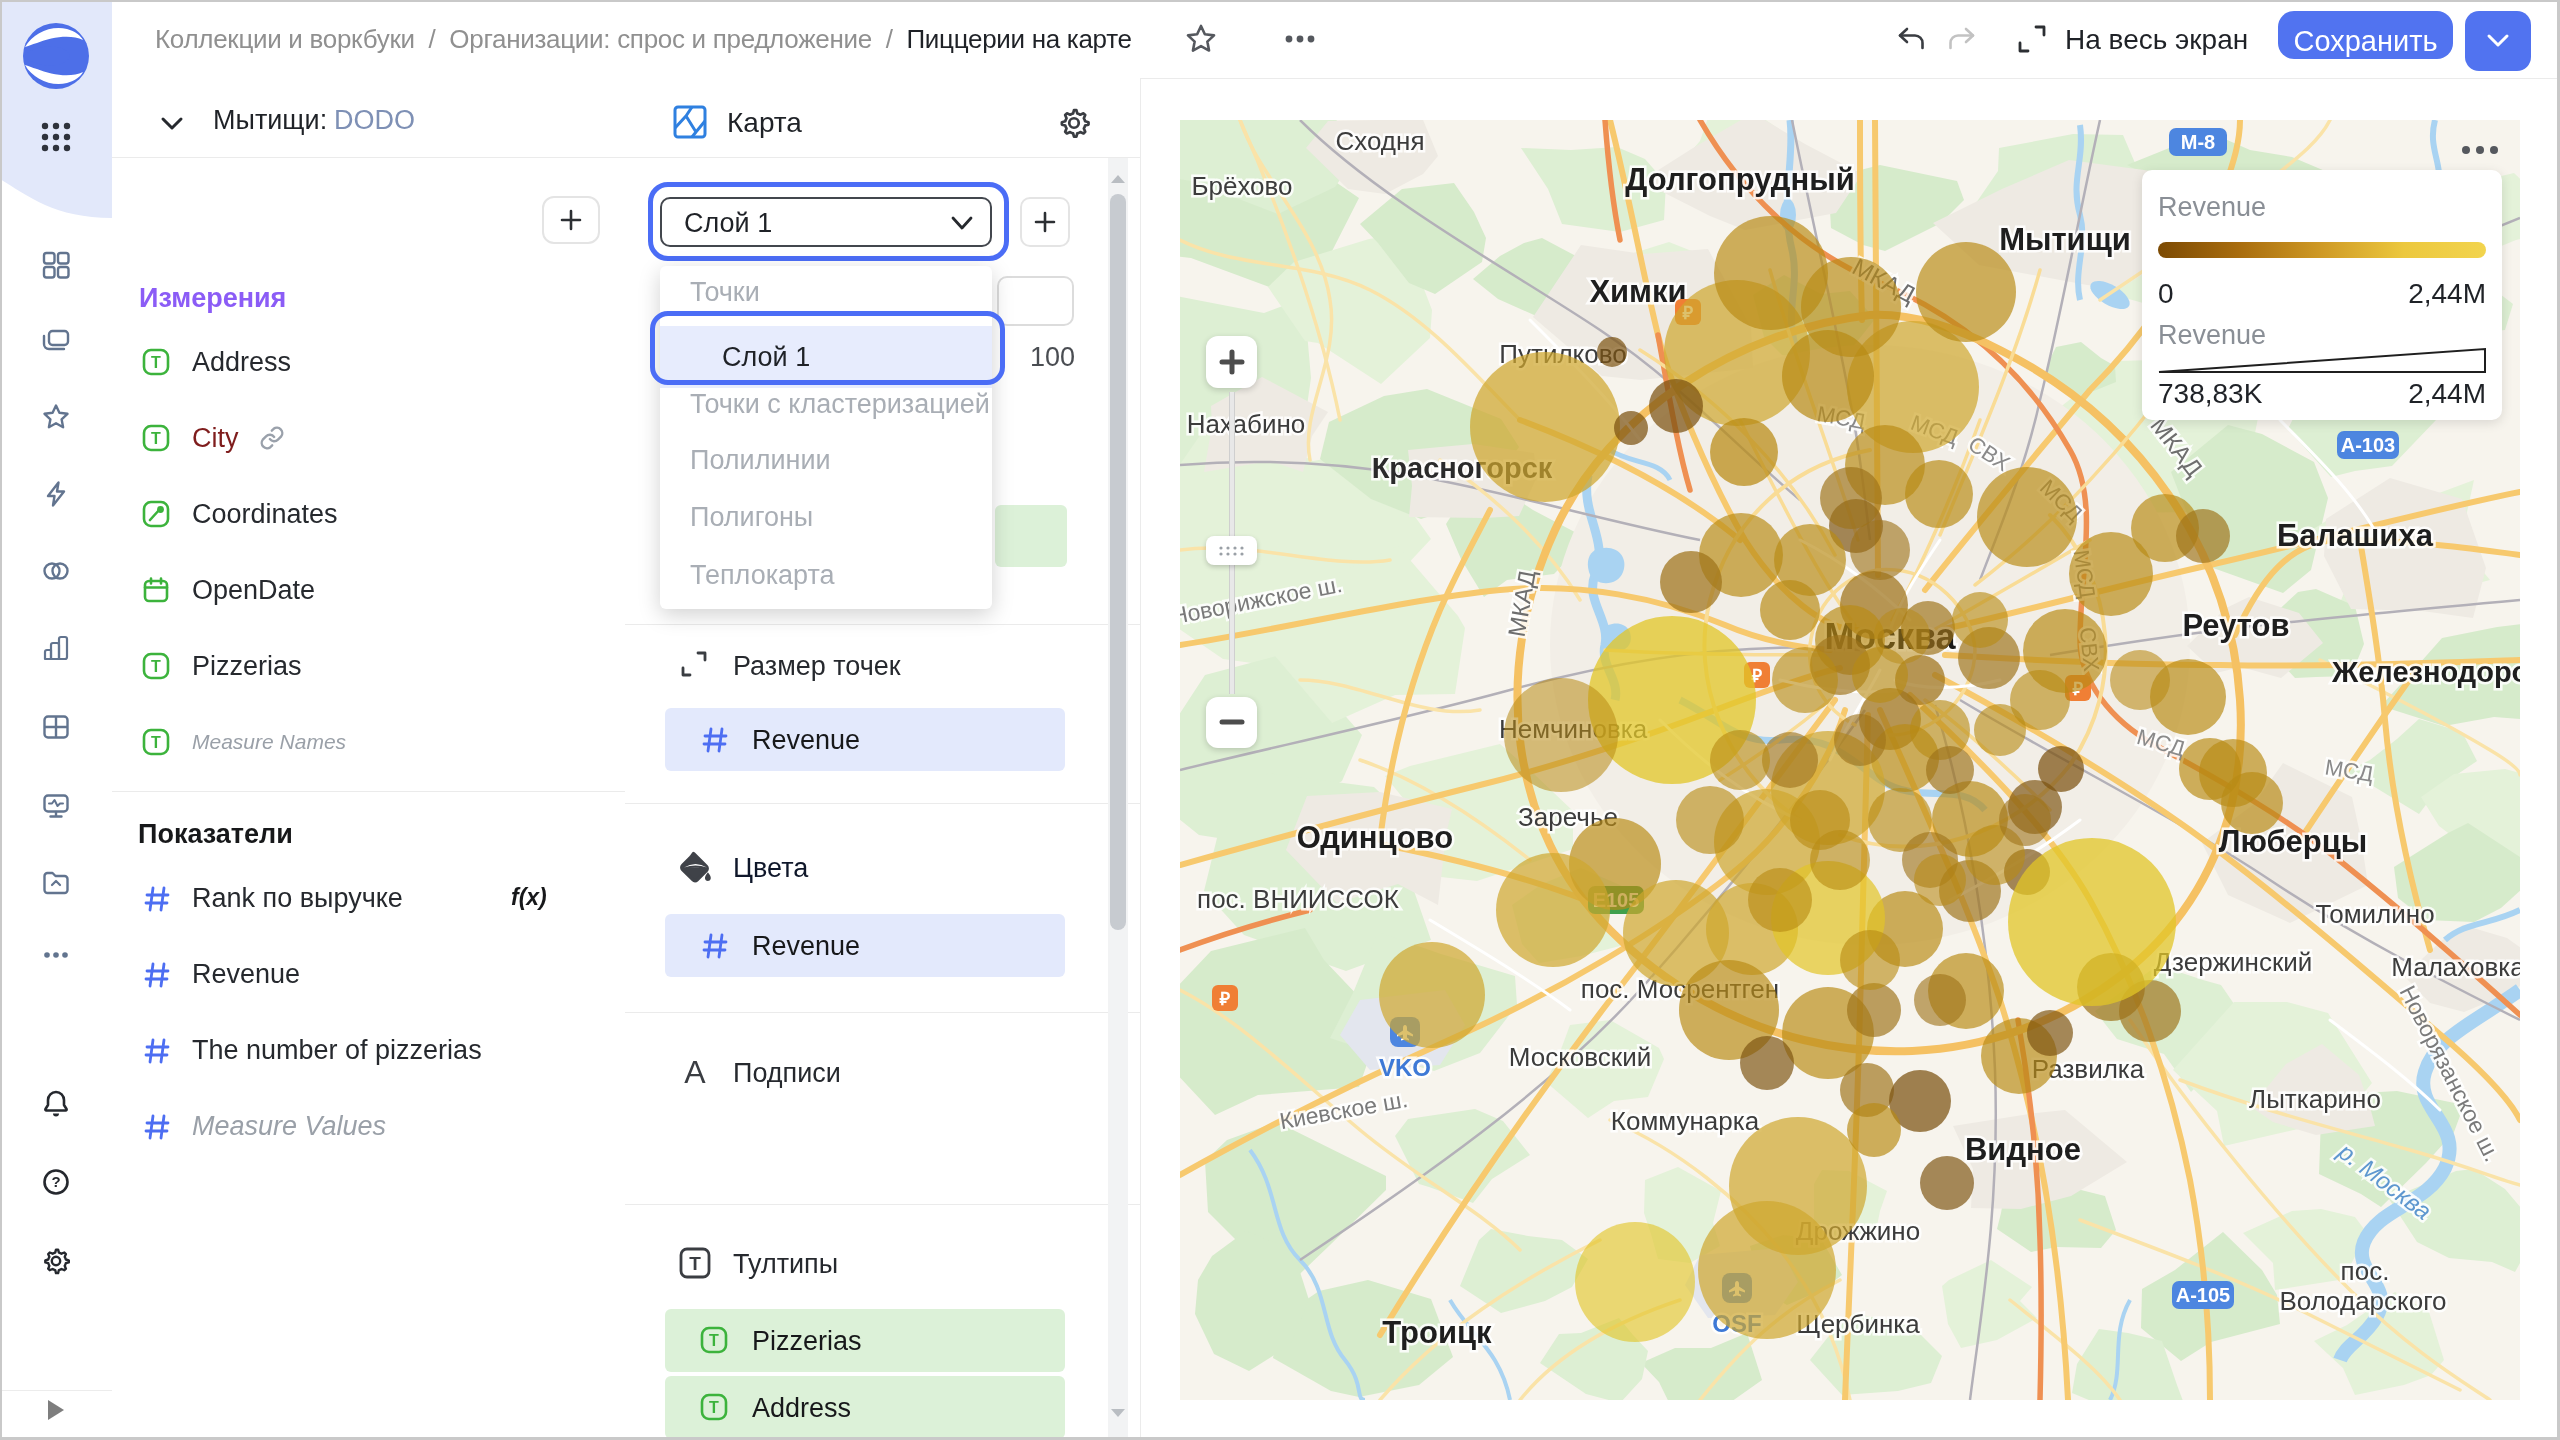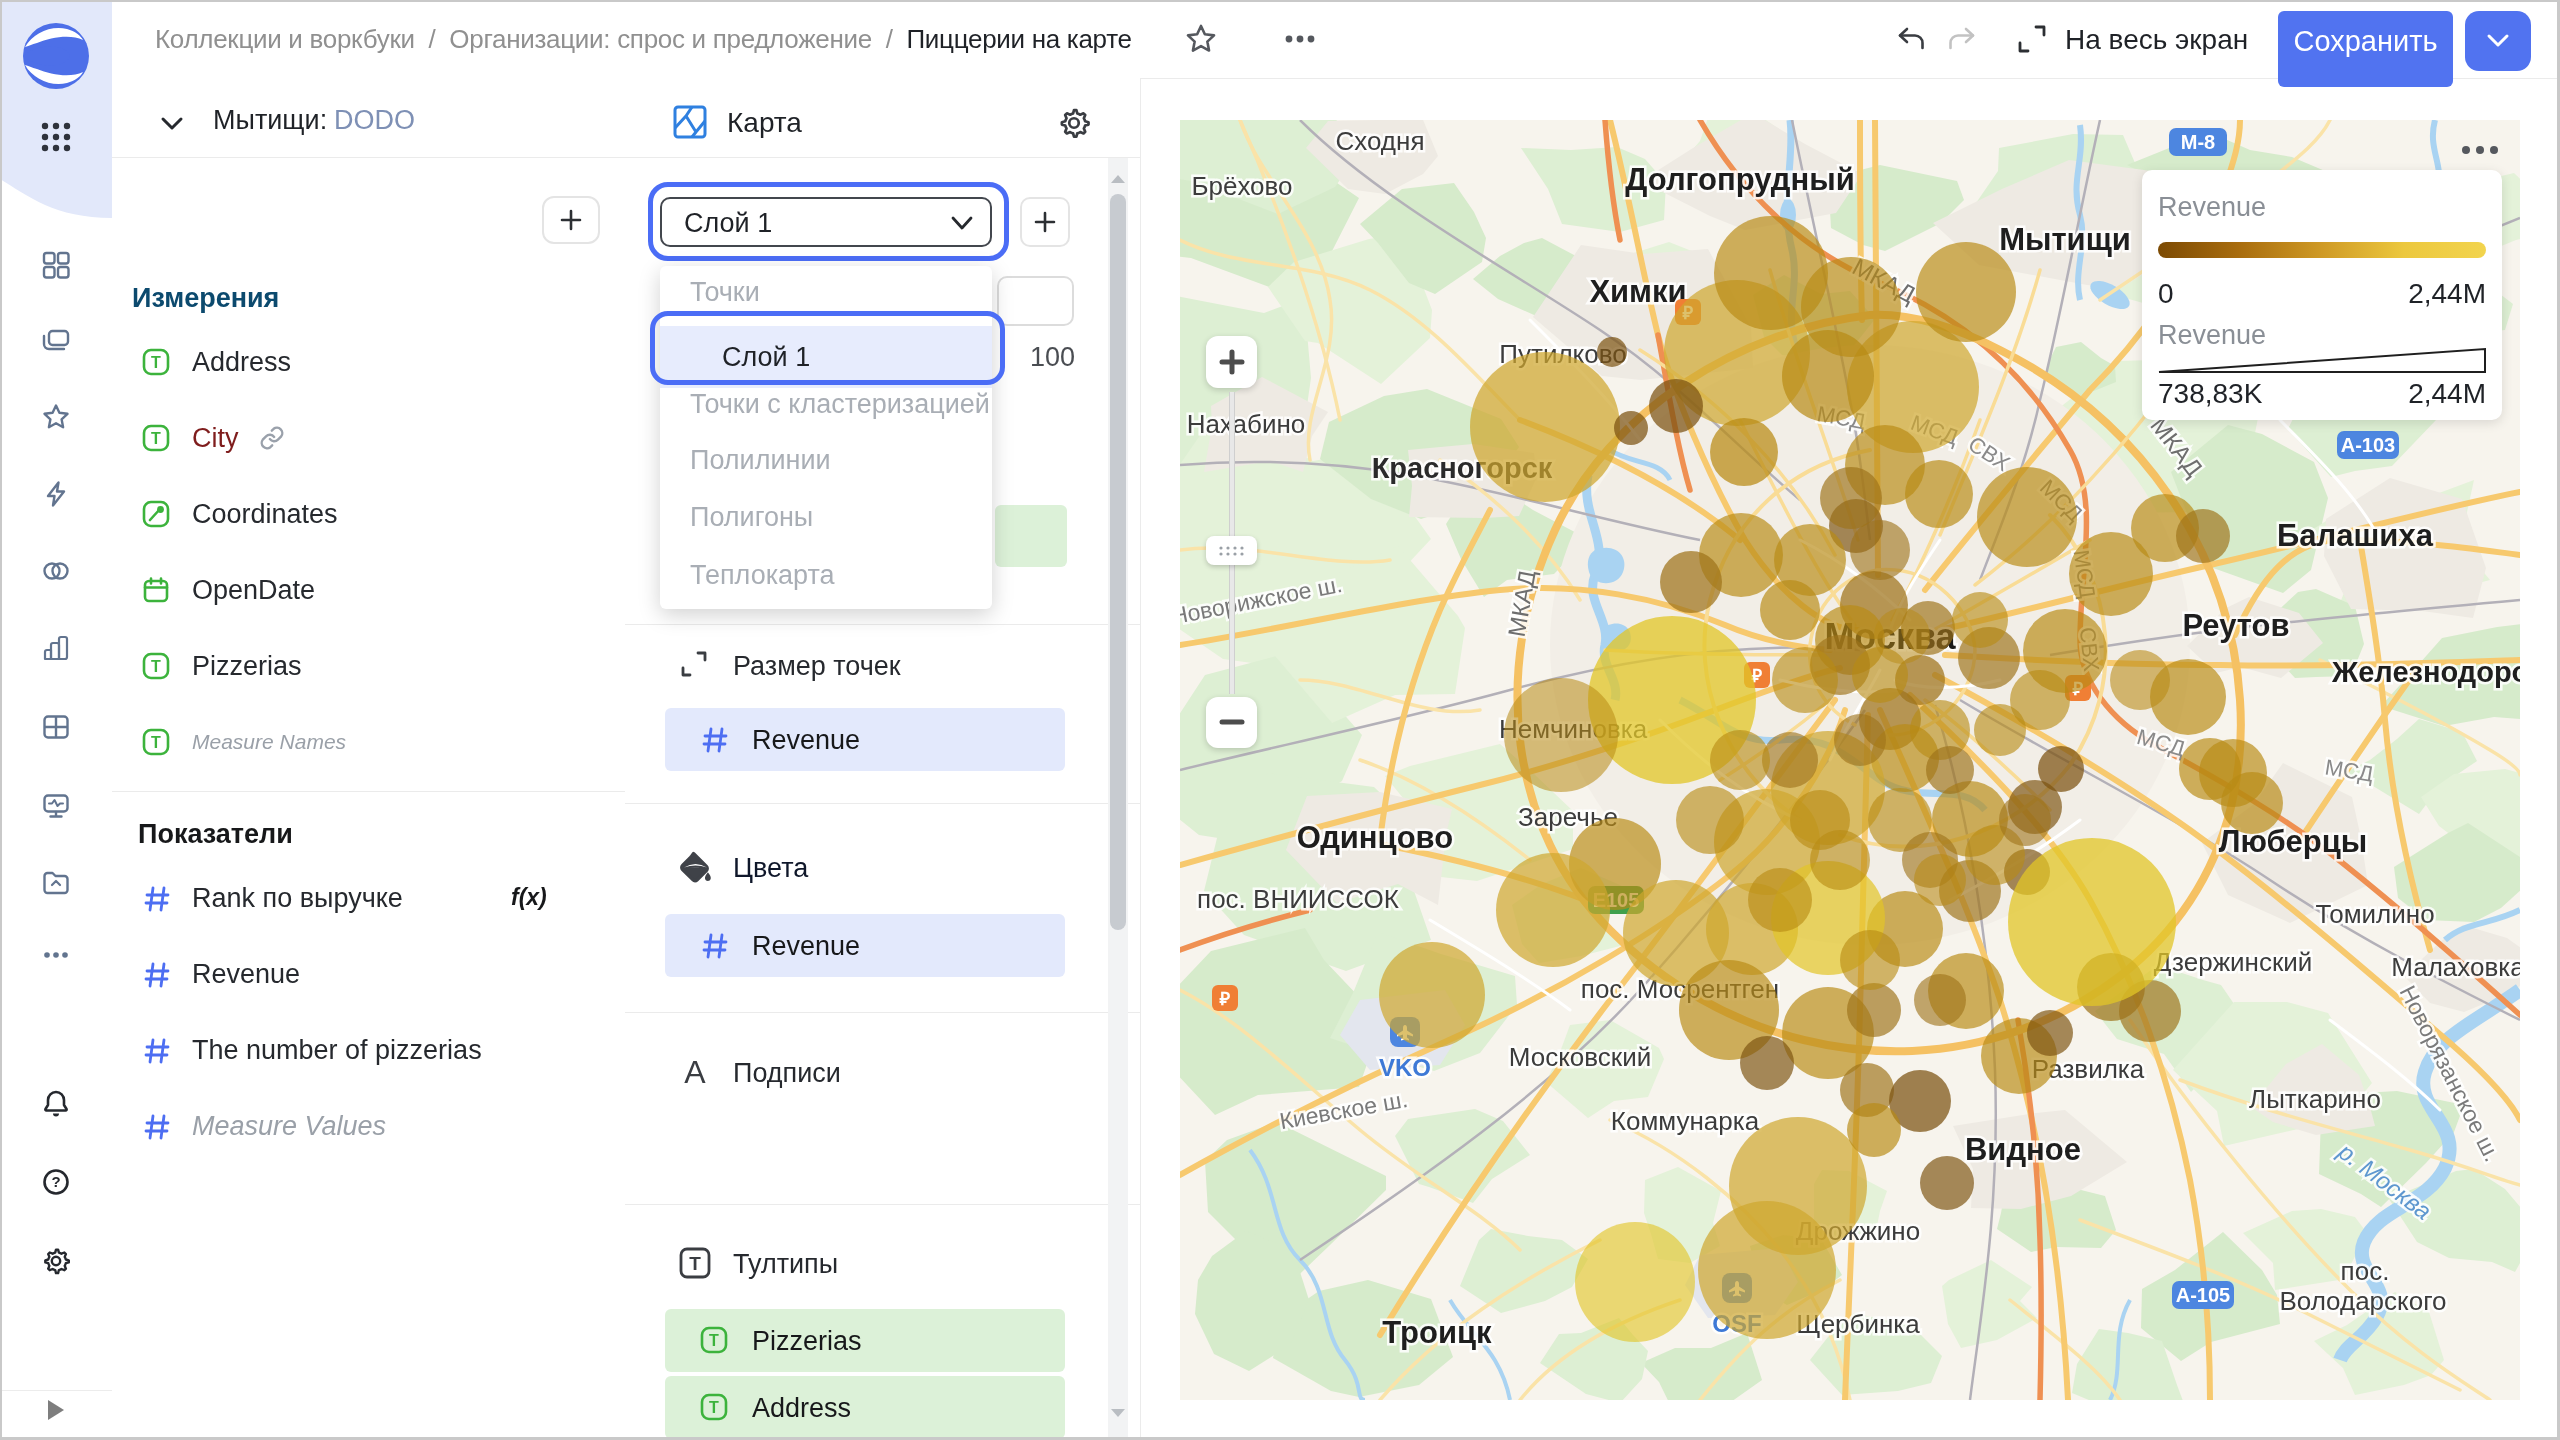--- a/index.html
+++ b/index.html
@@ -531,39 +531,39 @@
       </svg>
 <svg width="34" height="34" viewBox="0 0 34 34" style="position:absolute;left:1833px;top:22px" fill="none">
         <path d="M21 7 L28 13.5 L21 20" stroke="#c2c2c2" stroke-width="2.6" stroke-linejoin="round" stroke-linecap="round"></path>
         <path d="M28 13.5 H13 a7.5 7.5 0 0 0 -7.5 7.5 V26" stroke="#c2c2c2" stroke-width="2.6" stroke-linecap="round"></path>
       </svg>
 <svg width="34" height="34" viewBox="0 0 34 34" style="position:absolute;left:1903px;top:22px" fill="none">
         <path d="M13 29 H5 V21" stroke="#2c2f33" stroke-width="2.8" stroke-linecap="round" stroke-linejoin="round"></path>
         <path d="M21 5 H29 V13" stroke="#2c2f33" stroke-width="2.8" stroke-linecap="round" stroke-linejoin="round"></path>
       </svg>
 <div style="position:absolute;left:1953px;top:24px;font-size:28px;color:#1f2227">На весь экран</div>
-<div style="position:absolute;left:2166px;top:11px;width:175px;height:76px;background:#5173f0;border-radius:6px;color:#fff;font-size:29px;text-align:center;line-height:60px">Сохранить</div>
+<div style="position:absolute;left:2166px;top:11px;width:175px;height:48px;background:#5173f0;border-radius:16px;color:#fff;font-size:29px;text-align:center;line-height:60px">Сохранить</div>
 <div style="position:absolute;left:2353px;top:11px;width:66px;height:60px;background:#5173f0;border-radius:14px"></div>
 <svg width="28" height="28" viewBox="0 0 28 28" style="position:absolute;left:2372px;top:27px" fill="none">
         <path d="M5 9 L14 18 L23 9" stroke="#fff" stroke-width="3" stroke-linecap="round" stroke-linejoin="round"></path>
       </svg>
 </div>
 
 <div style="position:absolute;left:112px;top:78px;width:513px;height:1362px;background:#fff;border-right:1px solid #ebebeb">
 <svg width="30" height="30" viewBox="0 0 30 30" style="position:absolute;left:45px;top:30px" fill="none">
         <path d="M6 11 L15 20 L24 11" stroke="#26292e" stroke-width="3" stroke-linecap="round" stroke-linejoin="round"></path>
       </svg>
 <div style="position:absolute;left:101px;top:27px;font-size:27px;color:#1f2227">Мытищи:</div>
 <div style="position:absolute;left:222px;top:27px;font-size:27px;color:#7e90b5">DODO</div>
 <div style="position:absolute;left:0;top:79px;width:513px;border-top:1px solid #ebebeb"></div>
 <div style="position:absolute;left:430px;top:118px;width:58px;height:48px;border:2px solid #e4e4e4;border-radius:12px;box-sizing:border-box"></div>
 <svg width="24" height="24" viewBox="0 0 24 24" style="position:absolute;left:447px;top:130px">
         <path d="M12 3 V21 M3 12 H21" stroke="#2c2f33" stroke-width="2.6" stroke-linecap="round"></path>
       </svg>
-<div style="position:absolute;left:20px;top:205px;font-size:27px;font-weight:700;color:#0c4a6e">Измерения</div>
+<div style="position:absolute;left:27px;top:205px;font-size:27px;font-weight:700;color:#8b5cf6">Измерения</div>
 <div style="position:absolute;left:30px;top:270px;width:28px;height:28px"><svg width="28" height="28" viewBox="0 0 28 28" fill="none">
           <rect x="2" y="2" width="24" height="24" rx="7" stroke="#3cb33c" stroke-width="2.6"></rect>
           <text x="14" y="20" font-size="16" font-weight="700" fill="#3cb33c" text-anchor="middle" font-family="Liberation Sans">T</text>
         </svg></div>
       <div style="position:absolute;left:80px;top:270px;font-size:27px;line-height:28px;color:#26292e">Address</div>
 <div style="position:absolute;left:30px;top:346px;width:28px;height:28px"><svg width="28" height="28" viewBox="0 0 28 28" fill="none">
           <rect x="2" y="2" width="24" height="24" rx="7" stroke="#3cb33c" stroke-width="2.6"></rect>
           <text x="14" y="20" font-size="16" font-weight="700" fill="#3cb33c" text-anchor="middle" font-family="Liberation Sans">T</text>
         </svg></div>
       <div style="position:absolute;left:80px;top:346px;font-size:27px;line-height:28px;color:#7f1d1d">City</div>

